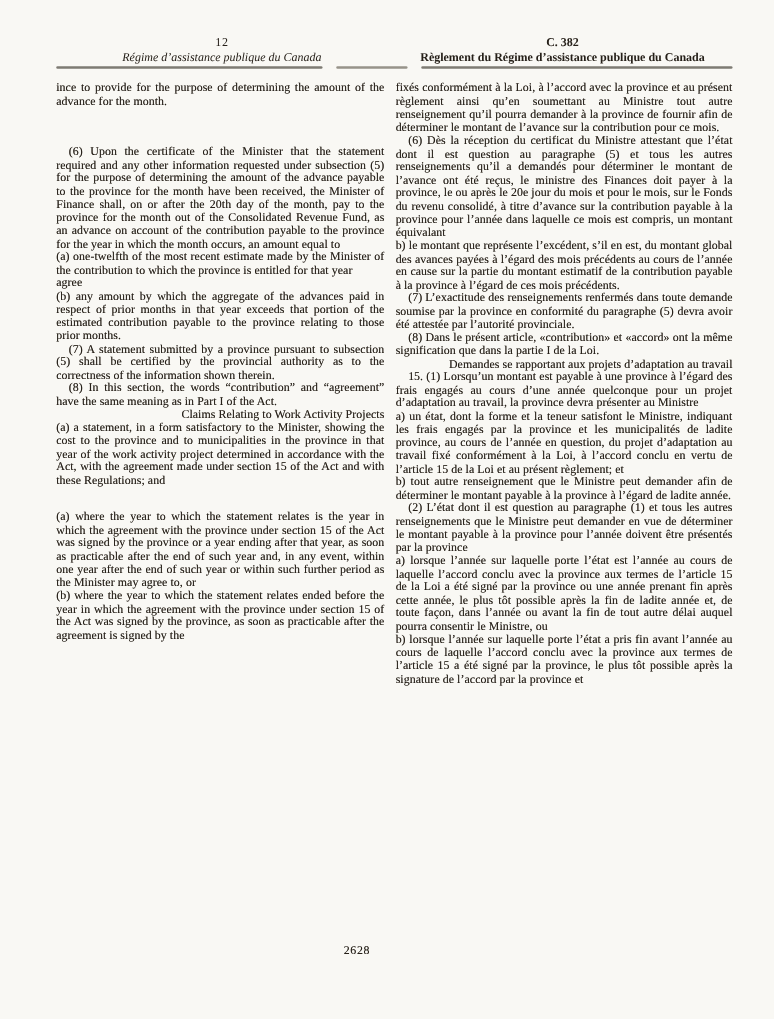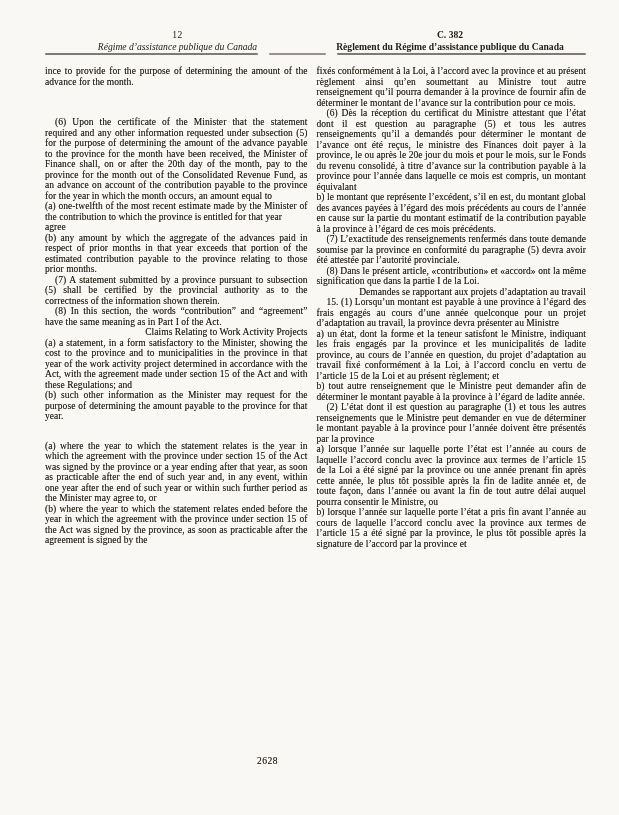--- a/index.html
+++ b/index.html
@@ -53,20 +53,21 @@
              text-indent:0; }
   .gap-lg { height:30px; }
   .gap-md { height:19px; }
 
   
   .folio {
     position:absolute; left:0; top:727px; width:535px;
     text-align:center; font-size:9.5px;
     letter-spacing:0.5px;
     text-shadow:0 0 0.35px rgba(45,38,30,0.55);
+    padding-left:18px;
   }
 </style>
 </head>
 <body>
 
 <div class="sheet">
 
   <div class="runhead">
     <div class="rh-left">
       <div class="rh-num">12</div>
@@ -90,21 +91,20 @@
       <p class="cont">ince to provide for the purpose of determining the amount of the advance for the month.</p>
       <div class="gap-lg"></div>
       <p class="para">(6) Upon the certificate of the Minister that the statement required and any other information requested under subsection (5) for the purpose of determining the amount of the advance payable to the province for the month have been received, the Minister of Finance shall, on or after the 20th day of the month, pay to the province for the month out of the Consolidated Revenue Fund, as an advance on account of the contribution payable to the province for the year in which the month occurs, an amount equal to</p>
       <p class="sub">(a) one-twelfth of the most recent estimate made by the Minister of the contribution to which the province is entitled for that year</p>
       <p class="label">agree</p>
       <p class="sub">(b) any amount by which the aggregate of the advances paid in respect of prior months in that year exceeds that portion of the estimated contribution payable to the province relating to those prior months.</p>
       <p class="para">(7) A statement submitted by a province pursuant to subsection (5) shall be certified by the provincial authority as to the correctness of the information shown therein.</p>
       <p class="para">(8) In this section, the words “contribution” and “agreement” have the same meaning as in Part I of the Act.</p>
       <p class="heading">Claims Relating to Work Activity Projects</p>
       <p class="sub">(a) a statement, in a form satisfactory to the Minister, showing the cost to the province and to municipalities in the province in that year of the work activity project determined in accordance with the Act, with the agreement made under section 15 of the Act and with these Regulations; and</p>
-      <p class="sub">(b) such other information as the Minister may request for the purpose of determining the amount payable to the province for that year.</p>
       <div class="gap-md"></div>
       <p class="sub">(a) where the year to which the statement relates is the year in which the agreement with the province under section 15 of the Act was signed by the province or a year ending after that year, as soon as practicable after the end of such year and, in any event, within one year after the end of such year or within such further period as the Minister may agree to, or</p>
       <p class="sub">(b) where the year to which the statement relates ended before the year in which the agreement with the province under section 15 of the Act was signed by the province, as soon as practicable after the agreement is signed by the</p>
     </div>
 
     <div class="col col-fr">
       <p class="cont">fixés conformément à la Loi, à l’accord avec la province et au présent règlement ainsi qu’en soumettant au Ministre tout autre renseignement qu’il pourra demander à la province de fournir afin de déterminer le montant de l’avance sur la contribution pour ce mois.</p>
       <p class="para">(6) Dès la réception du certificat du Ministre attestant que l’état dont il est question au paragraphe (5) et tous les autres renseignements qu’il a demandés pour déterminer le montant de l’avance ont été reçus, le ministre des Finances doit payer à la province, le ou après le 20e jour du mois et pour le mois, sur le Fonds du revenu consolidé, à titre d’avance sur la contribution payable à la province pour l’année dans laquelle ce mois est compris, un montant équivalant</p>
       <p class="sub">b) le montant que représente l’excédent, s’il en est, du montant global des avances payées à l’égard des mois précédents au cours de l’année en cause sur la partie du montant estimatif de la contribution payable à la province à l’égard de ces mois précédents.</p>
       <p class="para">(7) L’exactitude des renseignements renfermés dans toute demande soumise par la province en conformité du paragraphe (5) devra avoir été attestée par l’autorité provinciale.</p>

